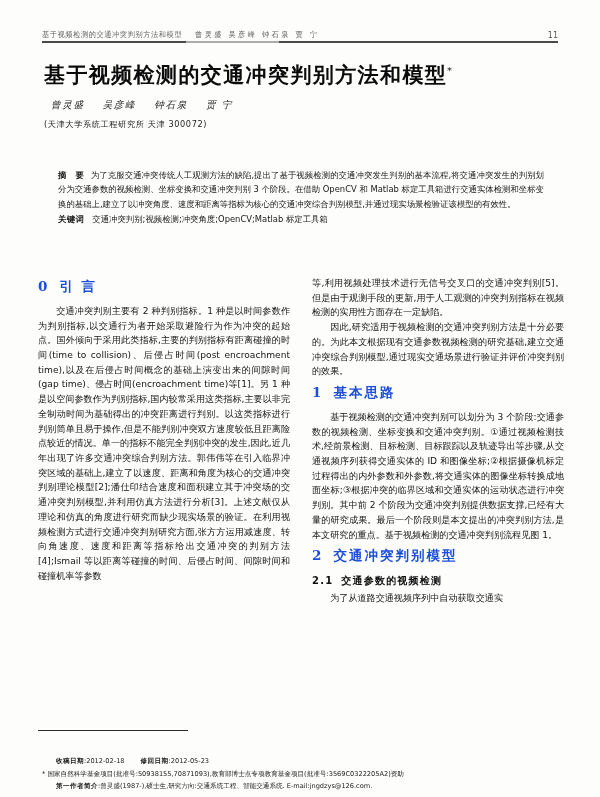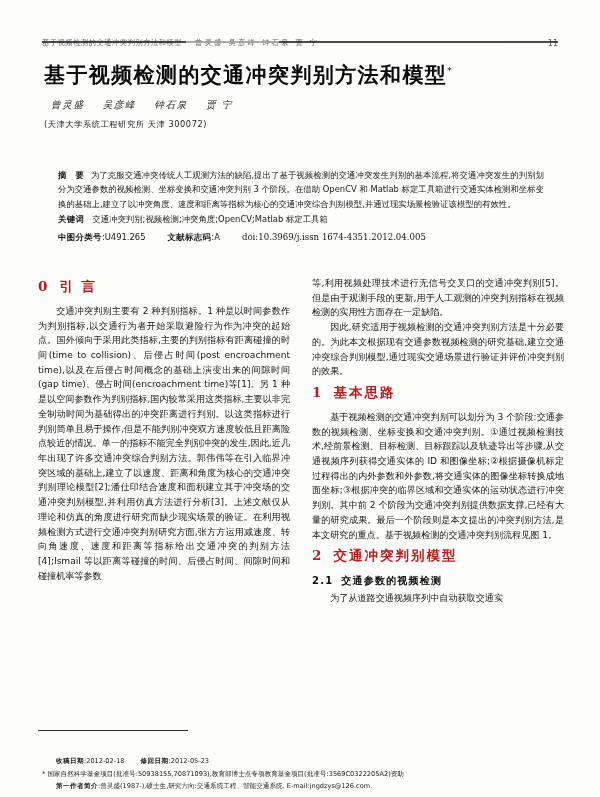--- a/index.html
+++ b/index.html
@@ -20,21 +20,21 @@
   .page {
     position: absolute;
     inset: 0;
     background: #fdfdfc;
     padding: 0;
   }
 
   
   .running-head {
     position: absolute;
-    top: 32px;
+    top: 24px;
     left: 42px;
     right: 42px;
     height: 16px;
     display: flex;
     align-items: flex-end;
     justify-content: space-between;
   }
   .running-head-text {
     font-size: 7.2px;
     letter-spacing: 0.6px;
@@ -160,21 +160,21 @@
   .col p {
     margin: 0;
     text-indent: 2em;
   }
   .col p.noindent { text-indent: 0; }
   .sec-h {
     font-size: 13.5px;
     font-weight: bold;
     letter-spacing: 2px;
     margin: 3px 0 6px 0;
-    color: #b91c1c;
+    color: #1d4ed8;
     font-family: "DejaVu Serif", serif;
   }
   .sec-h.first { margin-top: 0; }
   .sec-h .num { margin-right: 10px; font-family: "DejaVu Serif", serif; }
   .subsec-h {
     font-size: 10px;
     font-weight: bold;
     letter-spacing: 1.2px;
     margin: 5px 0 2px 0;
     color: #101010;
@@ -230,25 +230,20 @@
       <span class="author-name">吴彦峰</span>
       <span class="author-name">钟石泉</span>
       <span class="author-name">贾 宁</span>
     </div>
     <div class="affiliation">(天津大学系统工程研究所  天津 300072)</div>
   </div>
 
   <div class="abstract-block">
     <p><span class="lbl">摘  要</span><span>为了克服交通冲突传统人工观测方法的缺陷,提出了基于视频检测的交通冲突发生判别的基本流程,将交通冲突发生的判别划分为交通参数的视频检测、坐标变换和交通冲突判别 3 个阶段。在借助 OpenCV 和 Matlab 标定工具箱进行交通实体检测和坐标变换的基础上,建立了以冲突角度、速度和距离等指标为核心的交通冲突综合判别模型,并通过现实场景检验证该模型的有效性。</span></p>
     <p><span class="lbl-tight">关键词</span>&nbsp;&nbsp;&nbsp;<span>交通冲突判别;视频检测;冲突角度;OpenCV;Matlab 标定工具箱</span></p>
-    <div class="meta-line">
-      <span class="seg"><span class="lbl-tight">中图分类号</span><span>:U491.265</span></span>
-      <span class="seg"><span class="lbl-tight">文献标志码</span><span>:A</span></span>
-      <span class="seg eng">doi:10.3969/j.issn 1674-4351.2012.04.005</span>
-    </div>
   </div>
 
   <div class="columns">
 
     <div class="col">
       <div class="sec-h first">
         <span class="num">0</span><span>引  言</span>
       </div>
       <p>交通冲突判别主要有 2 种判别指标。1 种是以时间参数作为判别指标,以交通行为者开始采取避险行为作为冲突的起始点。国外倾向于采用此类指标,主要的判别指标有距离碰撞的时间(time to collision)、后侵占时间(post encroachment time),以及在后侵占时间概念的基础上演变出来的间隙时间(gap time)、侵占时间(encroachment time)等[1]。另 1 种是以空间参数作为判别指标,国内较常采用这类指标,主要以非完全制动时间为基础得出的冲突距离进行判别。以这类指标进行判别简单且易于操作,但是不能判别冲突双方速度较低且距离险点较近的情况。单一的指标不能完全判别冲突的发生,因此,近几年出现了许多交通冲突综合判别方法。郭伟伟等在引入临界冲突区域的基础上,建立了以速度、距离和角度为核心的交通冲突判别理论模型[2];潘仕印结合速度和面积建立其于冲突场的交通冲突判别模型,并利用仿真方法进行分析[3]。上述文献仅从理论和仿真的角度进行研究而缺少现实场景的验证。在利用视频检测方式进行交通冲突判别研究方面,张方方运用减速度、转向角速度、速度和距离等指标给出交通冲突的判别方法[4];Ismail 等以距离等碰撞的时间、后侵占时间、间隙时间和碰撞机率等参数</p>
     </div>

